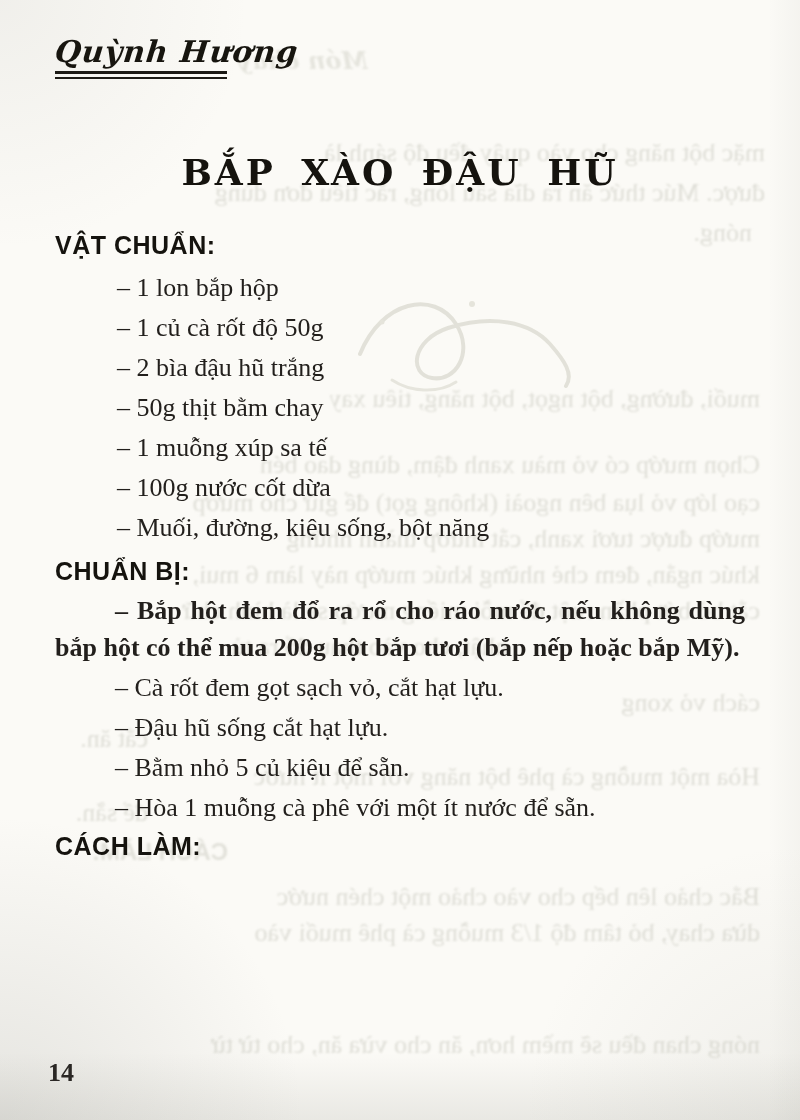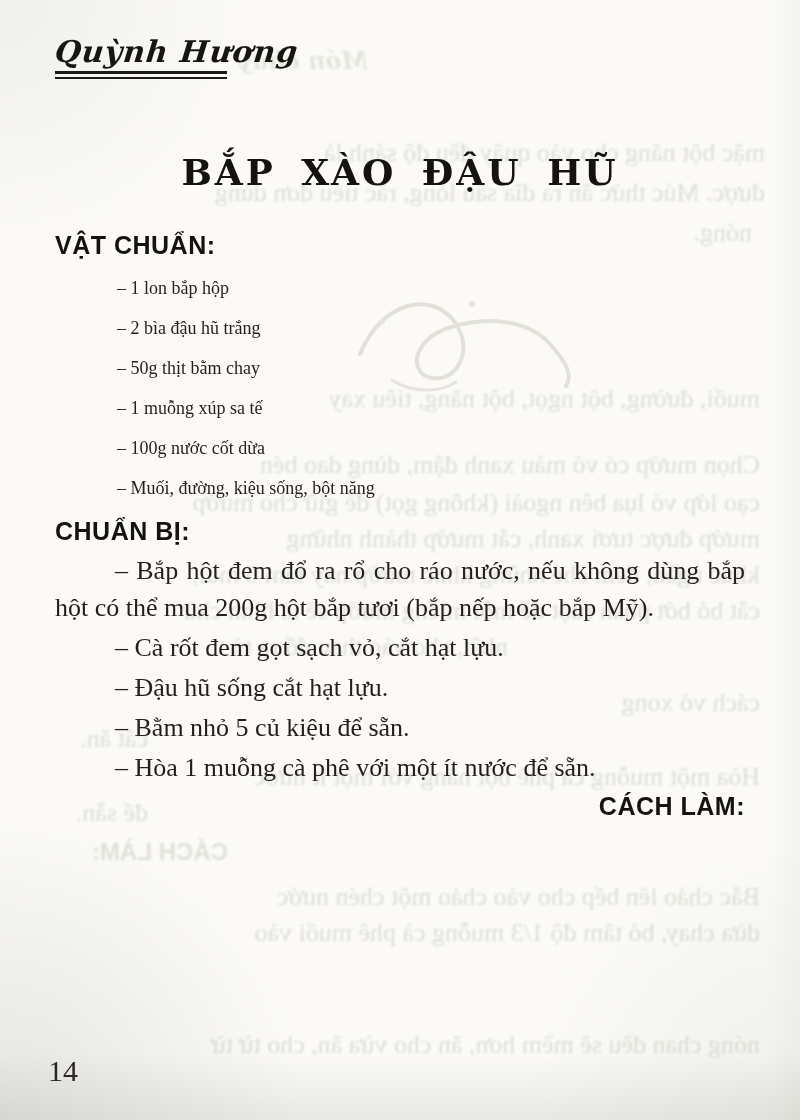--- a/index.html
+++ b/index.html
@@ -54,42 +54,44 @@
     word-spacing:10px;
     color:#15130e;
   }
   .sec-heading{
     margin:38px 0 0 0;
     font:bold 25px "Liberation Sans", sans-serif;
     letter-spacing:.5px;
     color:#15130e;
   }
   .sec-heading.tight{margin-top:9px;}
-  .sec-heading.mid{margin-top:6px;text-align:right;}
+  .sec-heading.mid{margin-top:6px;}
   .ing-list{margin:8px 0 0 0;padding:0 0 0 62px;list-style:none;}
-  .ing-list li{font-size:18px;line-height:40px;}
+  .ing-list li{font-size:26px;line-height:40px;}
   .body-para{
     margin:6px 0 0 0;
     font-size:26px;
     line-height:37px;
     text-align:justify;
     text-indent:60px;
+    font-weight:bold;
   }
   .body-line{
     margin:4px 0 0 0;
     font-size:26px;
     line-height:36px;
     text-indent:60px;
     font-family:Liberation Serif, serif;
   }
   .page-number{
     position:absolute;
     left:48px;bottom:32px;
-    font-size:30px;
+    font-size:26px;
     color:#2a2724;
+    font-weight:bold;
   }
 </style>
 </head>
 <body>
 
 <div class="page">
 
   <div>
     <div class="ghost g-script" style="left:228px;top:46px;width:140px;">Món chay</div>
     <div class="ghost" style="left:30px;top:138px;width:735px;">mặc bột năng cho vào quậy đều độ sánh là</div>
@@ -128,20 +130,21 @@
           <div class="r2"></div>
       </div>
     </div>
 
     <div class="title">BẮP XÀO ĐẬU HŨ</div>
 
     <div>
       <div class="sec-heading">VẬT CHUẨN:</div>
       <ul class="ing-list">
         <li>– 1 lon bắp hộp</li>
+        <li>– 1 củ cà rốt độ 50g</li>
         <li>– 2 bìa đậu hũ trắng</li>
         <li>– 50g thịt bằm chay</li>
         <li>– 1 muỗng xúp sa tế</li>
         <li>– 100g nước cốt dừa</li>
         <li>– Muối, đường, kiệu sống, bột năng</li>
       </ul>
     </div>
 
     <div>
       <div class="sec-heading tight">CHUẨN BỊ:</div>

